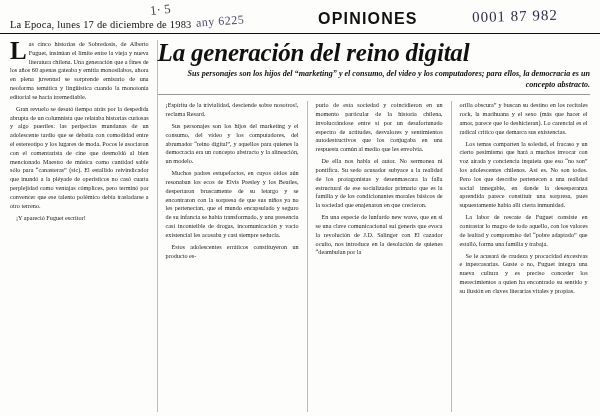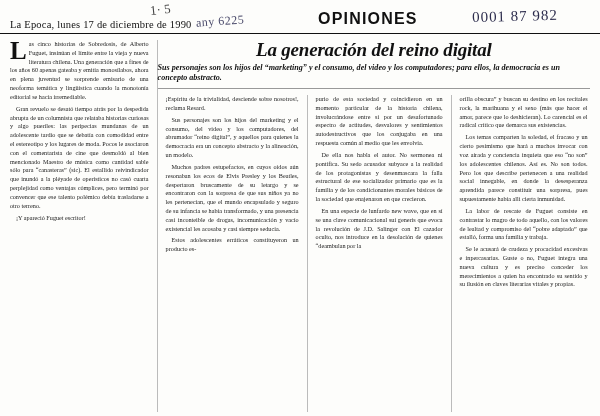--- a/index.html
+++ b/index.html
@@ -124,44 +124,44 @@
     padding: 0 8px;
     border-right: 0.6px solid #bbb;
   }
   .col-4 {
     width: 136px;
     padding-left: 8px;
   }
 
   .headline {
     font-family: "Liberation Serif", serif;
-    font-size: 19px;
+    font-size: 25px;
     font-weight: bold;
     font-style: italic;
     letter-spacing: -0.2px;
     color: #111;
     margin: 0 0 3px 0;
     line-height: 1.05;
-    text-align: center;
+    text-align: left;
   }
   .byline {
     font-family: "Liberation Sans", sans-serif;
     font-size: 7.2px;
     font-weight: bold;
     letter-spacing: 0.6px;
     color: #111;
     margin: 0 0 5px 0;
     text-align: left;
   }
   .standfirst {
     font-size: 8.1px;
     font-weight: bold;
     font-style: italic;
     line-height: 1.3;
-    text-align: left;
+    text-align: right;
     margin: 0 0 6px 0;
     color: #111;
     padding-bottom: 4px;
     border-bottom: 0.6px solid #999;
   }
 
   .dropcap {
     float: left;
     font-size: 25px;
     line-height: 20px;
@@ -170,21 +170,21 @@
     font-family: "Liberation Serif", serif;
     color: #111;
   }
 </style>
 </head>
 <body>
 
 <div class="page">
 
   <div class="masthead">
-    <div class="masthead-left">La Epoca, lunes 17 de diciembre de 1990</div>
+    <div class="masthead-left">La Epoca, lunes 17 de diciembre de 1983</div>
     <div class="masthead-center">OPINIONES</div>
     <div class="masthead-right"></div>
 
     <div class="annot annot-1">1· 5</div>
     <div class="annot annot-2">any 6225</div>
     <div class="annot annot-3">0001 87 982</div>
   </div>
 
   <div class="content">
 

